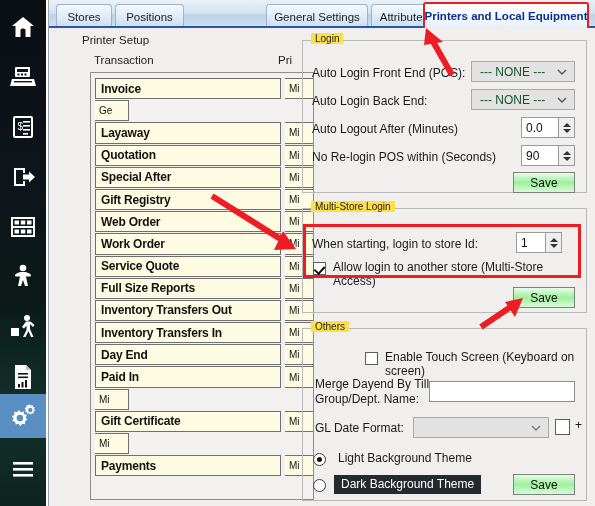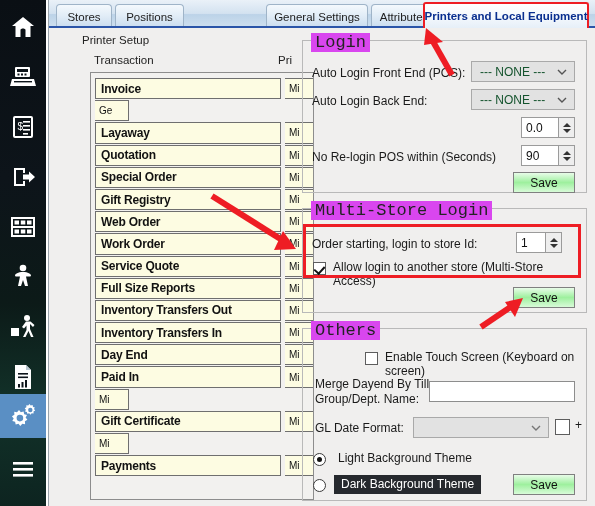--- a/index.html
+++ b/index.html
@@ -81,22 +81,22 @@
     width:34px;background:#fdfce2;border:1px solid #6f6f6f;border-left:none;box-sizing:border-box;
     font-size:10px;color:#121212;display:flex;align-items:center;padding-left:4px;
     overflow:hidden;white-space:nowrap;
   }
   
   .group{
     position:absolute;
     border:1px solid #b9b9b9;background:transparent;box-sizing:border-box;
   }
   .group-label{
-    position:absolute;top:-8px;left:8px;background:#d946ef;padding:0 4px;
-    font-size:17px;color:#232323;font-family:Liberation Mono, monospace;
+    position:absolute;top:-8px;left:8px;background:#fde047;padding:0 4px;
+    font-size:10px;color:#232323;
   }
   .flabel{position:absolute;font-size:12px;color:#1a1a1a;}
   .combo{
     position:absolute;height:21px;background:#e2e2e2;border:1px solid #a9a9a9;
     box-sizing:border-box;display:flex;align-items:center;
     font-size:12px;color:#14532d;padding-left:8px;
   }
   .combo .caret{
     position:absolute;right:7px;top:4px;width:10px;height:10px;
   }
@@ -294,21 +294,21 @@
             </div>
           <div class="grow">
               <div class="gcell-a">Layaway</div>
               <div class="gcell-b">Mi</div>
             </div>
           <div class="grow">
               <div class="gcell-a">Quotation</div>
               <div class="gcell-b">Mi</div>
             </div>
           <div class="grow">
-              <div class="gcell-a">Special Order</div>
+              <div class="gcell-a">Special After</div>
               <div class="gcell-b">Mi</div>
             </div>
           <div class="grow">
               <div class="gcell-a">Gift Registry</div>
               <div class="gcell-b">Mi</div>
             </div>
           <div class="grow">
               <div class="gcell-a">Web Order</div>
               <div class="gcell-b">Mi</div>
             </div>
@@ -374,20 +374,21 @@
       <div class="flabel" style="left:9px;top:53px">Auto Login Back End:</div>
       <div class="combo" style="left:168px;top:48px;width:104px">
         <span>--- NONE ---</span>
         <span class="caret">
           <svg width="10" height="10" viewBox="0 0 10 10">
               <path d="M1 3 L5 7 L9 3" stroke="#555" stroke-width="1.4" fill="none"></path>
             </svg>
         </span>
       </div>
 
+      <div class="flabel" style="left:9px;top:81px">Auto Logout After (Minutes)</div>
       <div class="spin" style="left:218px;top:76px;width:54px">
         <span>0.0</span>
         <span class="arrows">
             <span class="tri-up"></span>
             <span class="tri-dn"></span>
           </span>
       </div>
 
       <div class="flabel" style="left:9px;top:109px">No Re-login POS within (Seconds)</div>
       <div class="spin" style="left:218px;top:104px;width:54px">
@@ -397,21 +398,21 @@
             <span class="tri-dn"></span>
           </span>
       </div>
 
       <div class="savebtn" style="left:210px;top:131px">Save</div>
     </div>
 
     <div class="group" style="left:253px;top:180px;width:285px;height:105px">
       <div class="group-label">Multi-Store Login</div>
 
-      <div class="flabel" style="left:9px;top:28px">Order starting, login to store Id:</div>
+      <div class="flabel" style="left:9px;top:28px">When starting, login to store Id:</div>
       <div class="spin" style="left:213px;top:23px;width:46px">
         <span>1</span>
         <span class="arrows">
             <span class="tri-up"></span>
             <span class="tri-dn"></span>
           </span>
       </div>
 
       <div class="cbox checked" style="left:10px;top:53px"></div>
       <div class="flabel" style="left:30px;top:51px">Allow login to another store (Multi-Store Access)</div>

